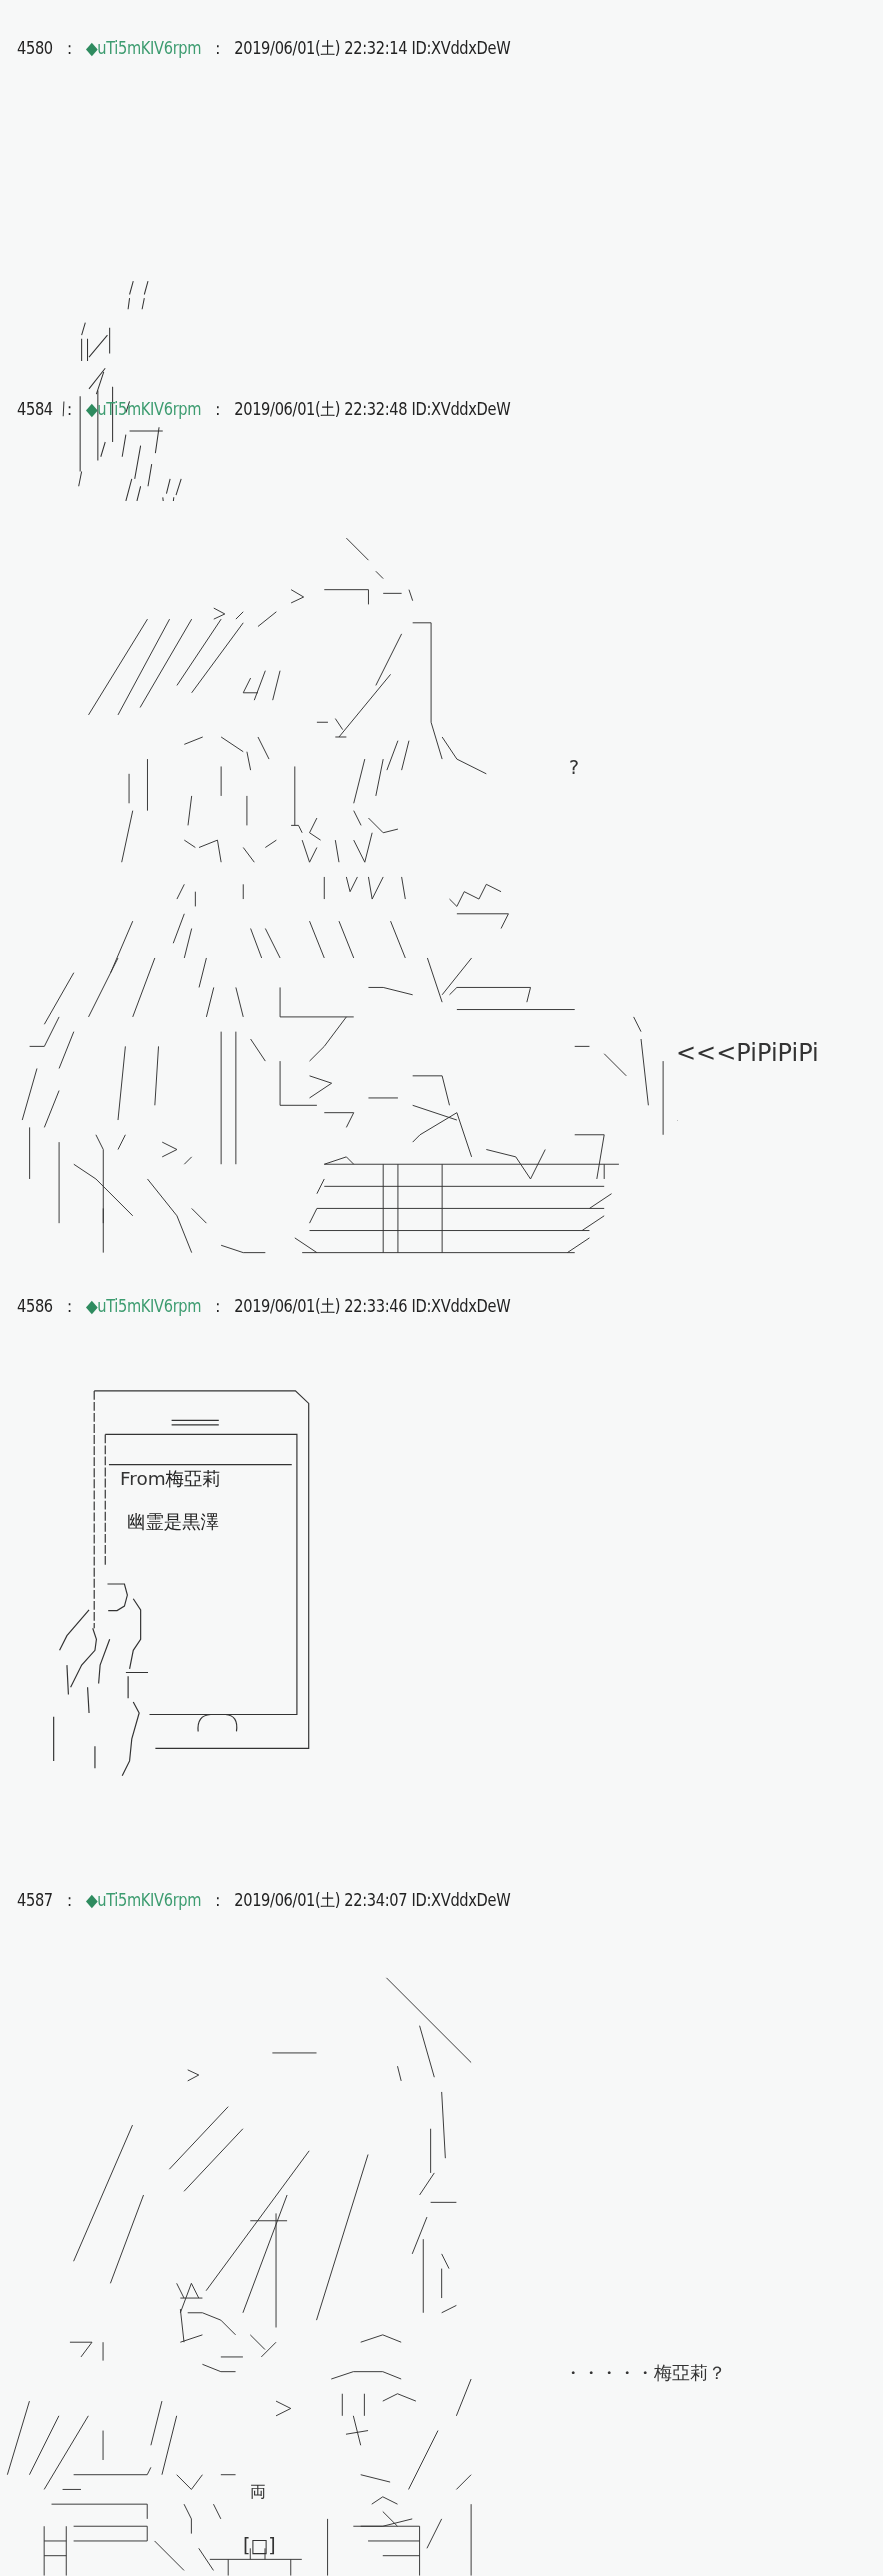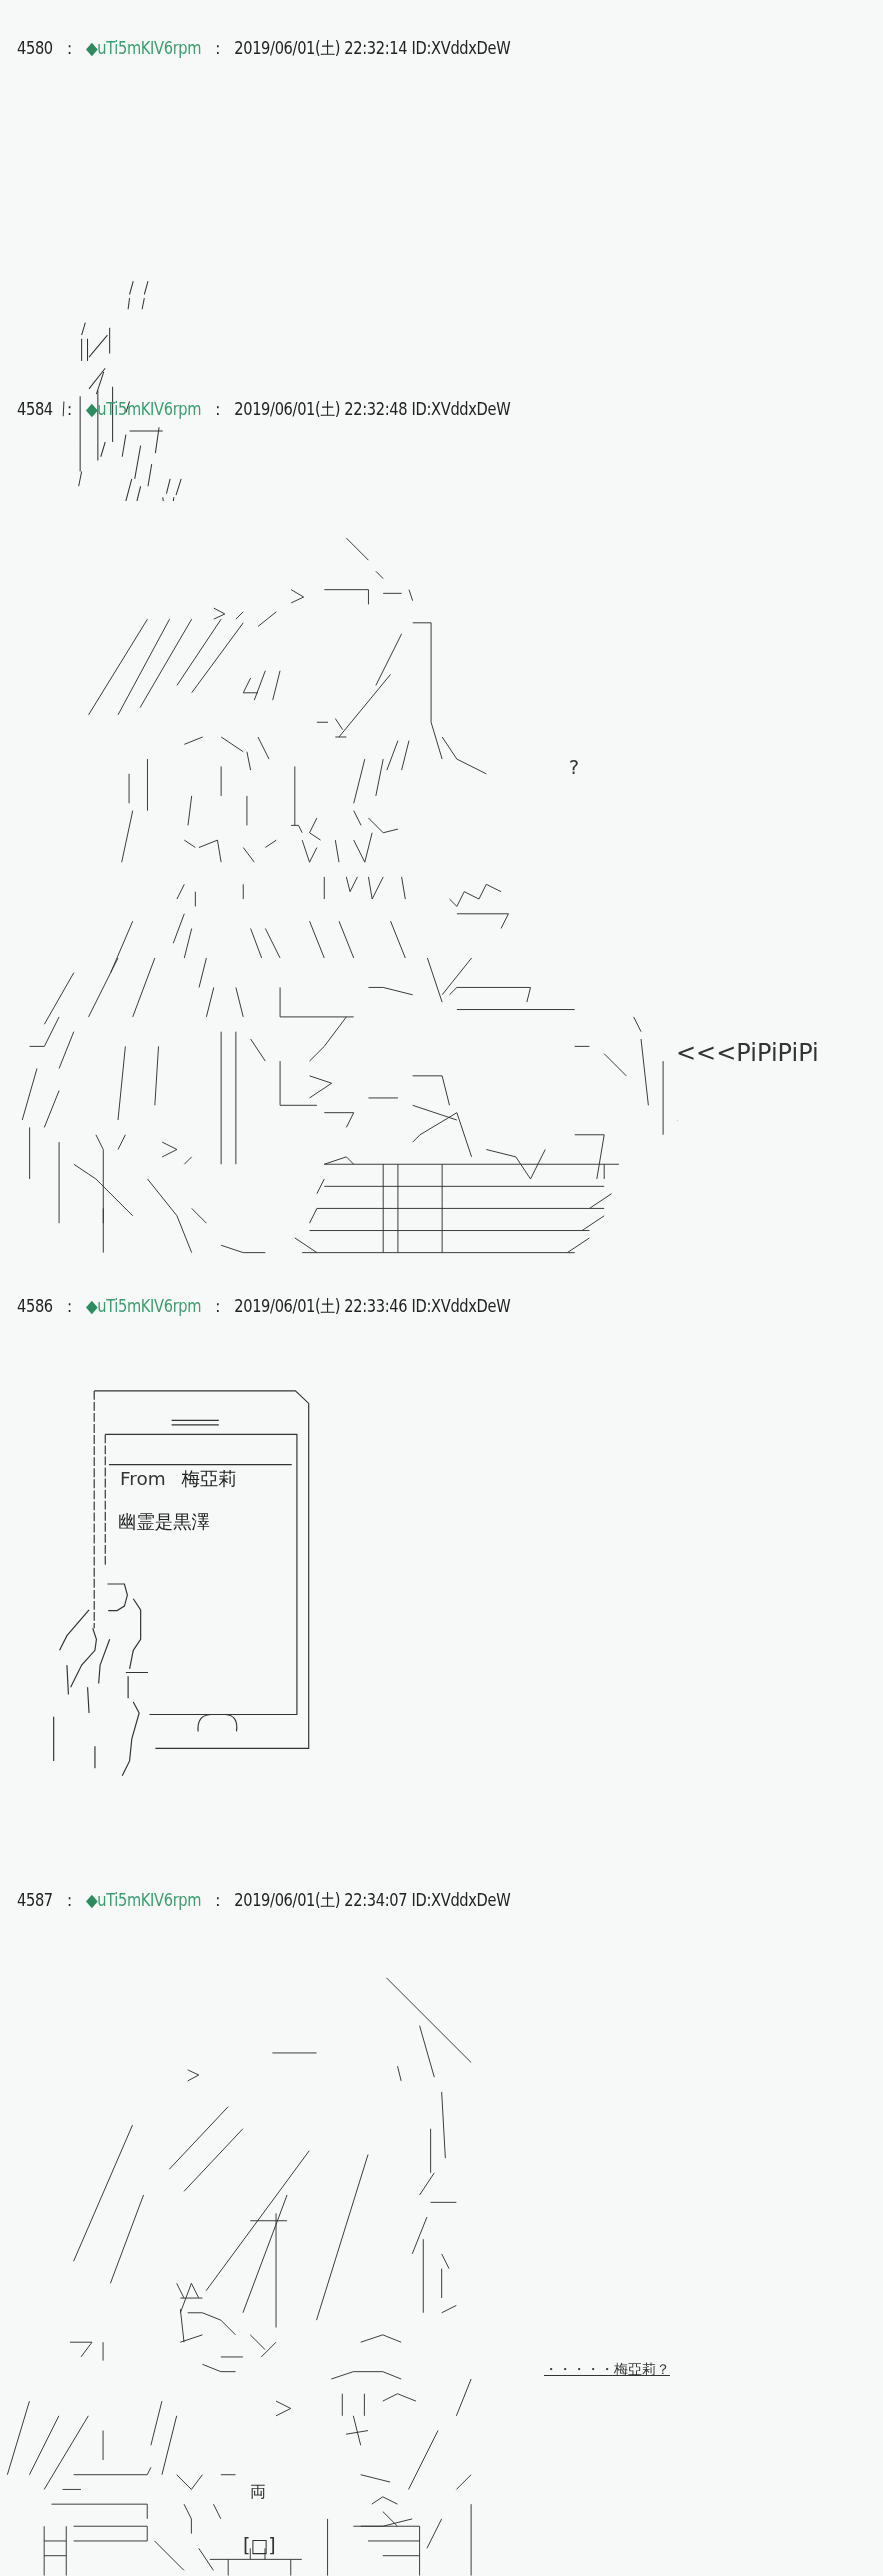--- a/index.html
+++ b/index.html
@@ -110,23 +110,23 @@
     <path d="M105 270 L128 270 L132 285 L128 300 L118 306 L106 306"></path>
     <path d="M140 290 L150 305 L150 345 L140 360 L135 385"></path>
     <path d="M80 305 L50 340 L40 360 M50 380 L52 420 M78 410 L80 445 M85 330 L90 345 L88 360 L70 380 L55 410"></path>
     <path d="M108 345 L95 380 L93 405 M130 390 L160 390 M133 395 L133 425 M140 430 L148 445 L138 480 L135 510 L125 530"></path>
     <path d="M32 450 L32 510 M88 490 L88 520"></path>
   </svg>
 </div>
 
 <div class="phone-text" style="left:169px;top:1403px;font-size:0;">=====</div>
 <div class="phone-text" style="left:120px;top:1466px;">
-  <span style="margin-right:16px;color:#333;">From</span><span>梅亞莉</span>
+  <span style="color:#333;">From</span><span>梅亞莉</span>
 </div>
-<div class="phone-text" style="left:118px;top:1509px;">幽霊是黒澤</div>
+<div class="phone-text" style="left:127px;top:1509px;">幽霊是黒澤</div>
 
 <div class="post-header" style="top:1890px;">
   <span class="num">4587</span>
   <span class="sep">：</span>
   <span class="diamond">◆</span><span class="trip">uTi5mKIV6rpm</span>
   <span class="sep">：</span>
   <span>2019/06/01(土) 22:34:07</span>
   <span>ID:XVddxDeW</span>
 </div>
 
@@ -155,14 +155,14 @@
     <path d="M60 770 L60 837 M90 770 L90 837 M60 790 L90 790 M60 810 L90 810"></path>
     <path d="M100 770 L200 770 L200 790 L100 790"></path>
 
     <path d="M285 815 L410 815 M310 815 L310 837 M395 815 L395 837 M340 800 L340 815 M360 800 L360 815"></path>
     <path d="M445 760 L445 837 M480 770 L570 770 L570 837 M500 790 L570 790 M520 810 L570 810"></path>
   </svg>
 </div>
 
 <div class="label" style="left:250px;top:2482px;font-size:16px;">両</div>
 <div class="label" style="left:243px;top:2534px;font-size:19px;">[□]</div>
-<div class="label" style="left:544px;top:2361px;font-size:14px;text-decoration:underline;">・・・・・梅亞莉？</div>
+<div class="label" style="left:564px;top:2361px;font-size:18px;">・・・・・梅亞莉？</div>
 
 
 </body></html>

